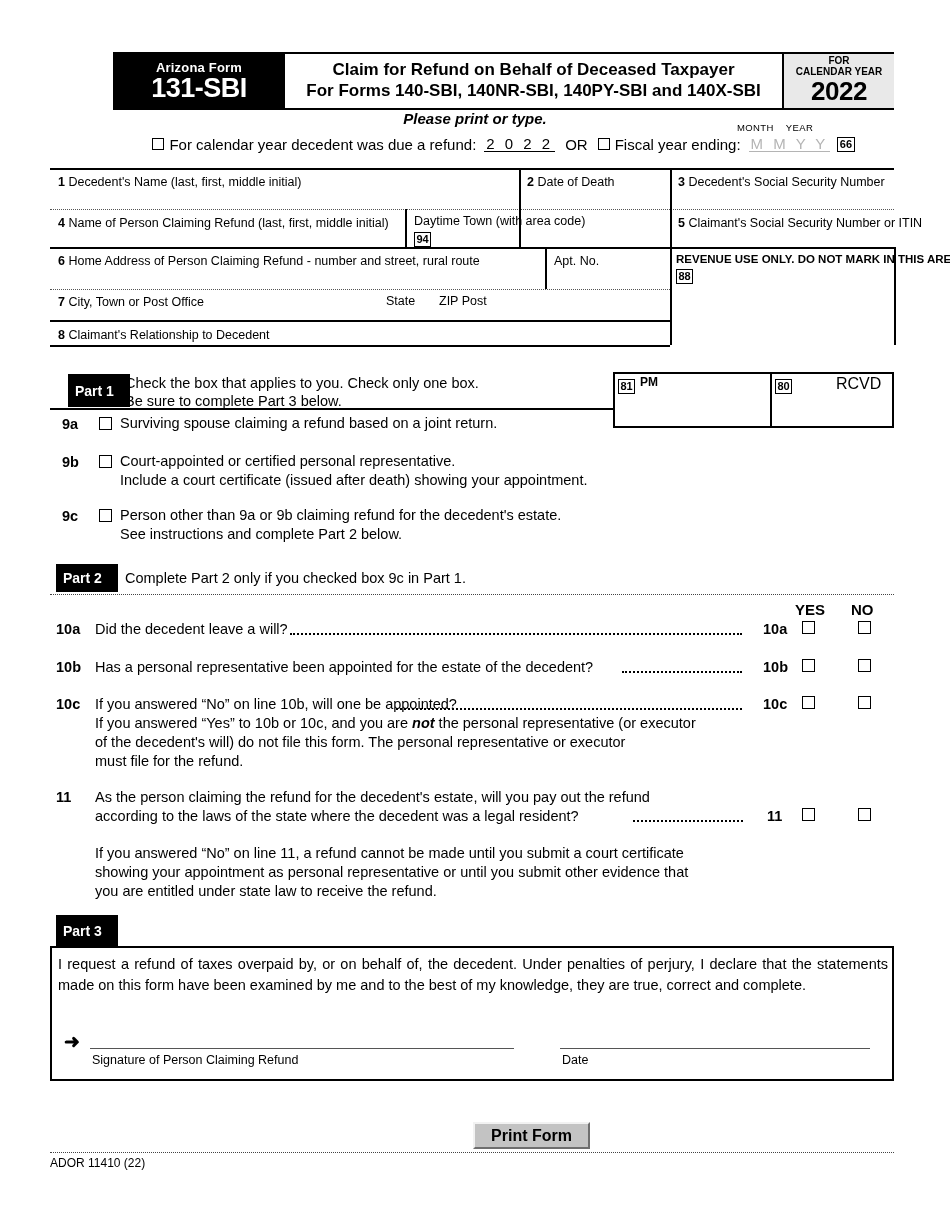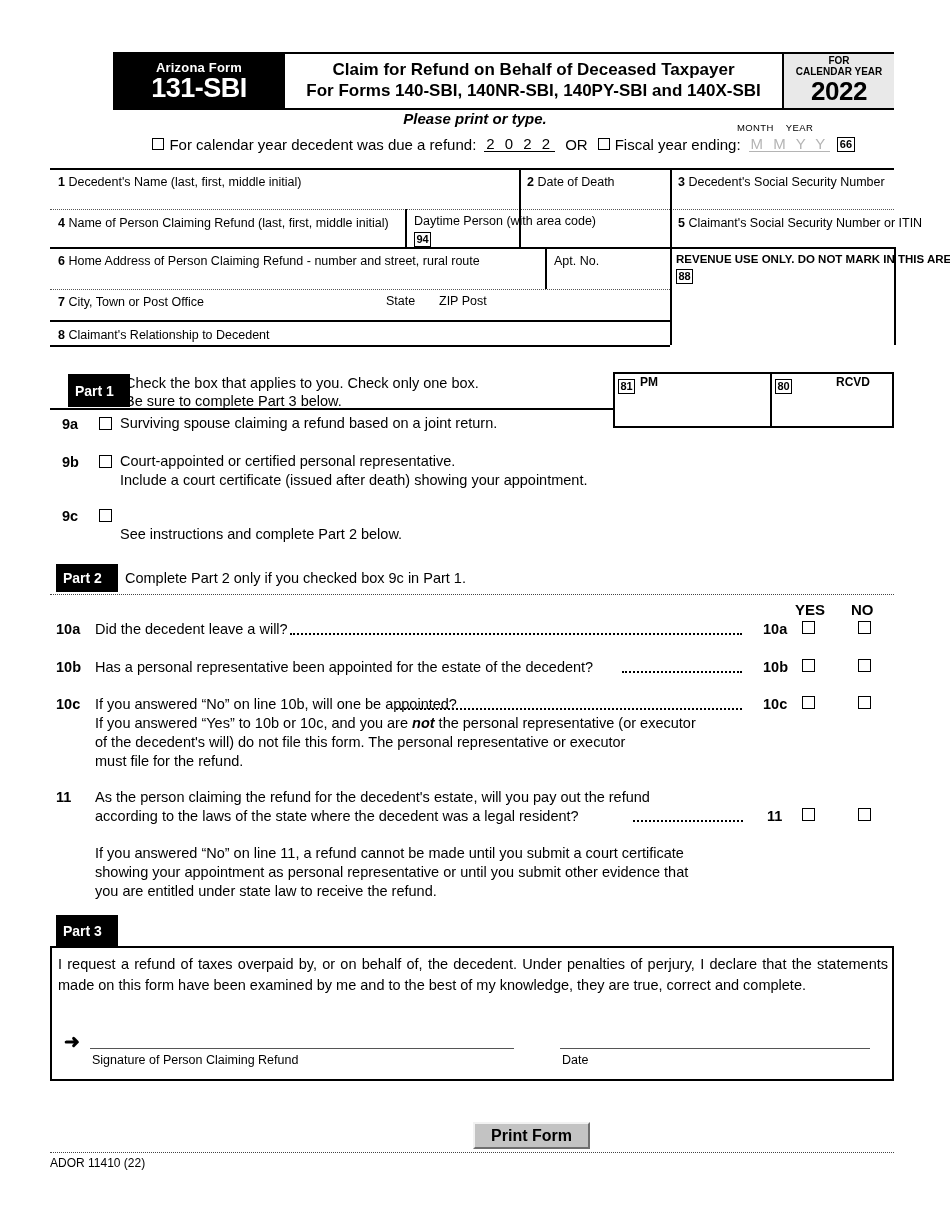--- a/index.html
+++ b/index.html
@@ -324,21 +324,21 @@
     <div class="fld" style="left:628px;top:7px;">
       <b>3</b>
       <span>Decedent's Social Security Number</span>
     </div>
 
     <div class="fld" style="left:8px;top:48px;">
       <b>4</b>
       <span>Name of Person Claiming Refund (last, first, middle initial)</span>
     </div>
     <div class="fld" style="left:364px;top:46px;">
-      <span>Daytime Person (with area code)</span>
+      <span>Daytime Town (with area code)</span>
     </div>
     <div style="position:absolute;left:364px;top:62px;">
       <span class="codebox">94</span>
     </div>
     <div class="fld" style="left:628px;top:48px;">
       <b>5</b>
       <span>Claimant's Social Security Number or ITIN</span>
     </div>
 
     <div class="fld" style="left:8px;top:86px;">
@@ -376,41 +376,42 @@
     <div class="gline" style="left:157px;top:0;width:1.6px;height:56px;"></div>
     <div class="gline" style="left:279px;top:0;width:1.6px;height:56px;"></div>
     <div class="gline" style="left:0;top:54px;width:281px;height:1.6px;"></div>
     <div style="position:absolute;left:5px;top:5px;">
       <span class="codebox">81</span>
     </div>
     <div style="position:absolute;left:27px;top:3px;font-size:12px;font-weight:bold;">PM</div>
     <div style="position:absolute;left:162px;top:5px;">
       <span class="codebox">80</span>
     </div>
-    <div style="position:absolute;left:184px;top:3px;font-size:12px;font-weight:bold;padding-left:39px;">RCVD</div>
+    <div style="position:absolute;left:184px;top:3px;font-size:16px;font-weight:normal;padding-left:39px;">RCVD</div>
   </div>
 
   <div class="partbar" style="left:56px;top:374px;width:62px;height:33px;margin-left:12px;">
     <span>Part 1</span>
   </div>
   <div class="parttext" style="left:125px;top:374px;">Check the box that applies to you.  Check only one box.</div>
   <div class="parttext" style="left:125px;top:392px;">Be sure to complete Part 3 below.</div>
   <div class="hrule" style="left:50px;top:408px;width:564px;height:2px;"></div>
 
   <div class="t bold" style="left:62px;top:415px;">9a</div>
   <span class="cbox big" style="position:absolute;left:99px;top:417px;"></span>
   <div class="t" style="left:120px;top:414px;">Surviving spouse claiming a refund based on a joint return.</div>
 
   <div class="t bold" style="left:62px;top:453px;">9b</div>
   <span class="cbox big" style="position:absolute;left:99px;top:455px;"></span>
   <div class="t" style="left:120px;top:452px;">Court-appointed or certified personal representative.</div>
   <div class="t" style="left:120px;top:471px;">Include a court certificate (issued after death) showing your appointment.</div>
 
   <div class="t bold" style="left:62px;top:507px;">9c</div>
   <span class="cbox big" style="position:absolute;left:99px;top:509px;"></span>
+  <div class="t" style="left:120px;top:506px;">Person other than 9a or 9b claiming refund for the decedent's estate.</div>
   <div class="t" style="left:120px;top:525px;">See instructions and complete Part 2 below.</div>
 
   <div class="partbar" style="left:56px;top:564px;width:62px;height:28px;">
     <span>Part 2</span>
   </div>
   <div class="parttext" style="left:125px;top:569px;">Complete Part 2 only if you checked box 9c in Part 1.</div>
   <div class="footrule" style="left:50px;top:594px;width:844px;"></div>
 
   <div class="t bold" style="left:795px;top:600px;font-size:15px;">YES</div>
   <div class="t bold" style="left:851px;top:600px;font-size:15px;">NO</div>

